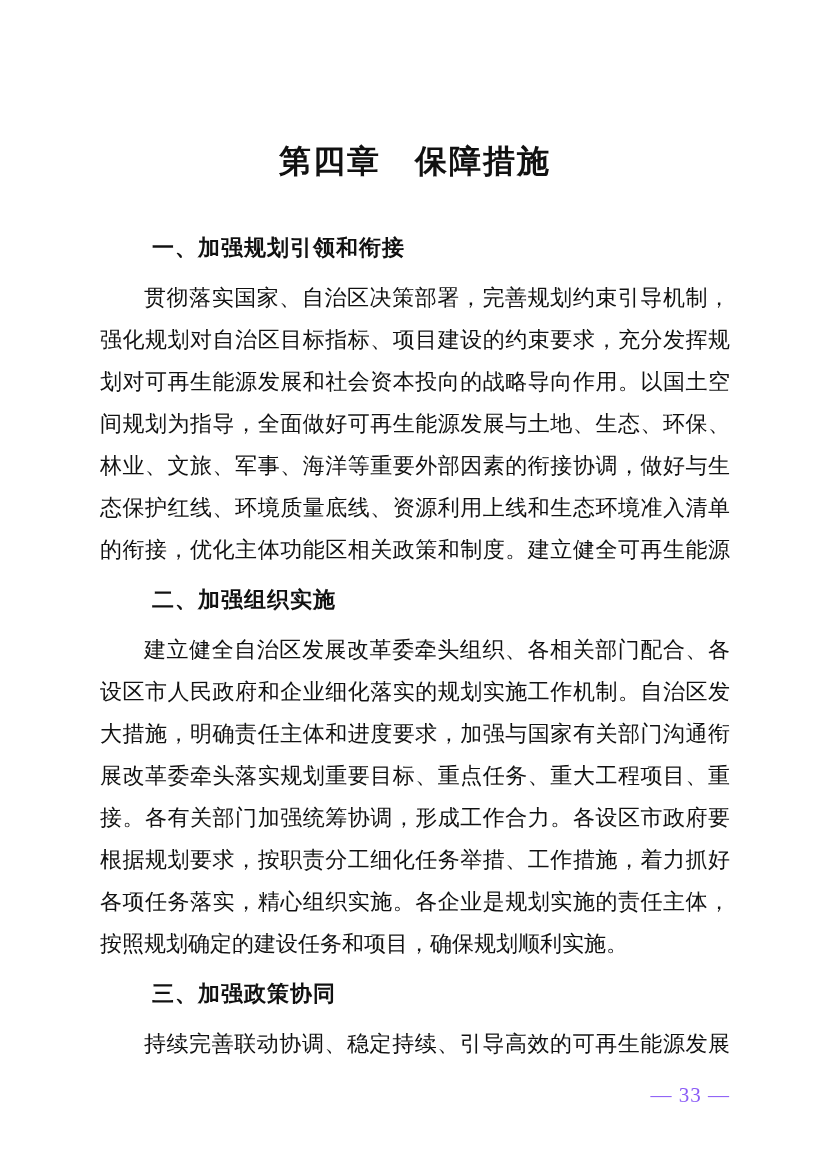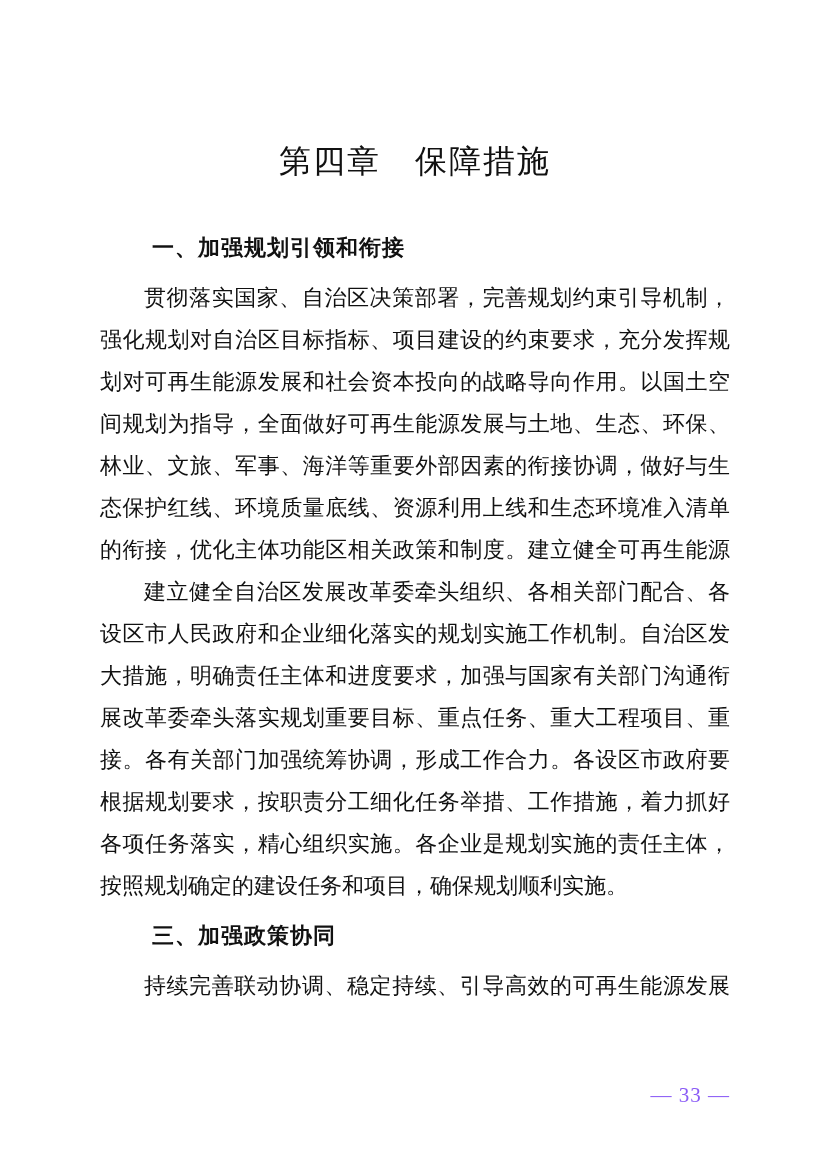--- a/index.html
+++ b/index.html
@@ -12,21 +12,21 @@
   .doc {
     position: relative;
     box-sizing: border-box;
     width: 826px; height: 1169px;
     padding: 143px 96px 0 100px;
     overflow: hidden;
   }
   .chapter-title {
     margin: 0;
     font-family: "Liberation Serif", "DejaVu Serif", serif;
-    font-weight: normal;
+    font-weight: bold;
     font-size: 32px;
     line-height: 36px;
     text-align: center;
     letter-spacing: 2px;
   }
   .sec-heading {
     margin: 8px;
     font-family: "Liberation Sans", "DejaVu Sans", sans-serif;
     font-weight: bold;
     font-size: 22px;
@@ -64,20 +64,21 @@
 
   <h2 class="sec-heading sec-first">一、加强规划引领和衔接</h2>
   <div class="line first">贯彻落实国家、自治区决策部署，完善规划约束引导机制，</div>
   <div class="line">强化规划对自治区目标指标、项目建设的约束要求，充分发挥规</div>
   <div class="line">划对可再生能源发展和社会资本投向的战略导向作用。以国土空</div>
   <div class="line">间规划为指导，全面做好可再生能源发展与土地、生态、环保、</div>
   <div class="line">林业、文旅、军事、海洋等重要外部因素的衔接协调，做好与生</div>
   <div class="line">态保护红线、环境质量底线、资源利用上线和生态环境准入清单</div>
   <div class="line">的衔接，优化主体功能区相关政策和制度。建立健全可再生能源</div>
 
+  <h2 class="sec-heading">二、加强组织实施</h2>
   <div class="line first">建立健全自治区发展改革委牵头组织、各相关部门配合、各</div>
   <div class="line">设区市人民政府和企业细化落实的规划实施工作机制。自治区发</div>
   <div class="line">大措施，明确责任主体和进度要求，加强与国家有关部门沟通衔</div>
   <div class="line">展改革委牵头落实规划重要目标、重点任务、重大工程项目、重</div>
   <div class="line">接。各有关部门加强统筹协调，形成工作合力。各设区市政府要</div>
   <div class="line">根据规划要求，按职责分工细化任务举措、工作措施，着力抓好</div>
   <div class="line">各项任务落实，精心组织实施。各企业是规划实施的责任主体，</div>
   <div class="line end">按照规划确定的建设任务和项目，确保规划顺利实施。</div>
 
   <h2 class="sec-heading">三、加强政策协同</h2>

